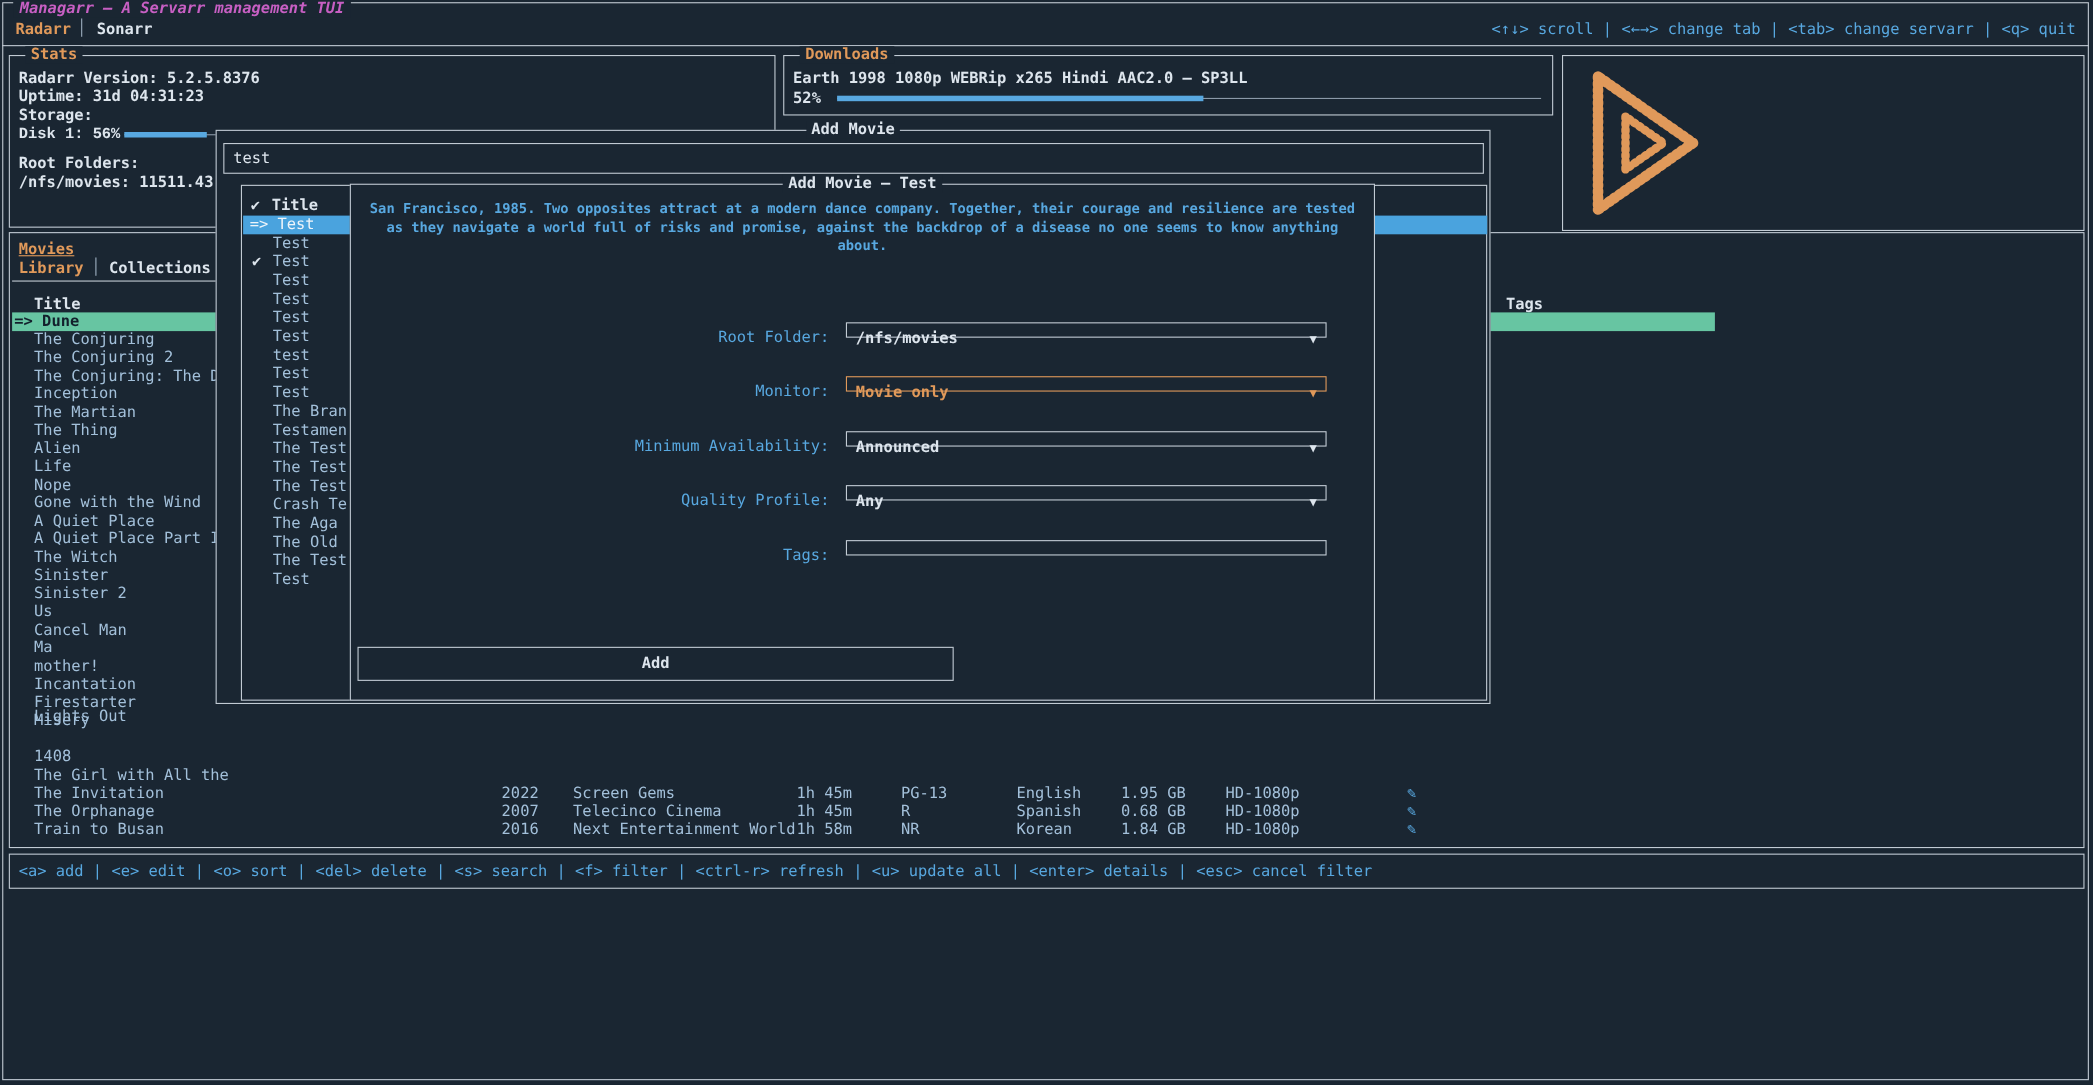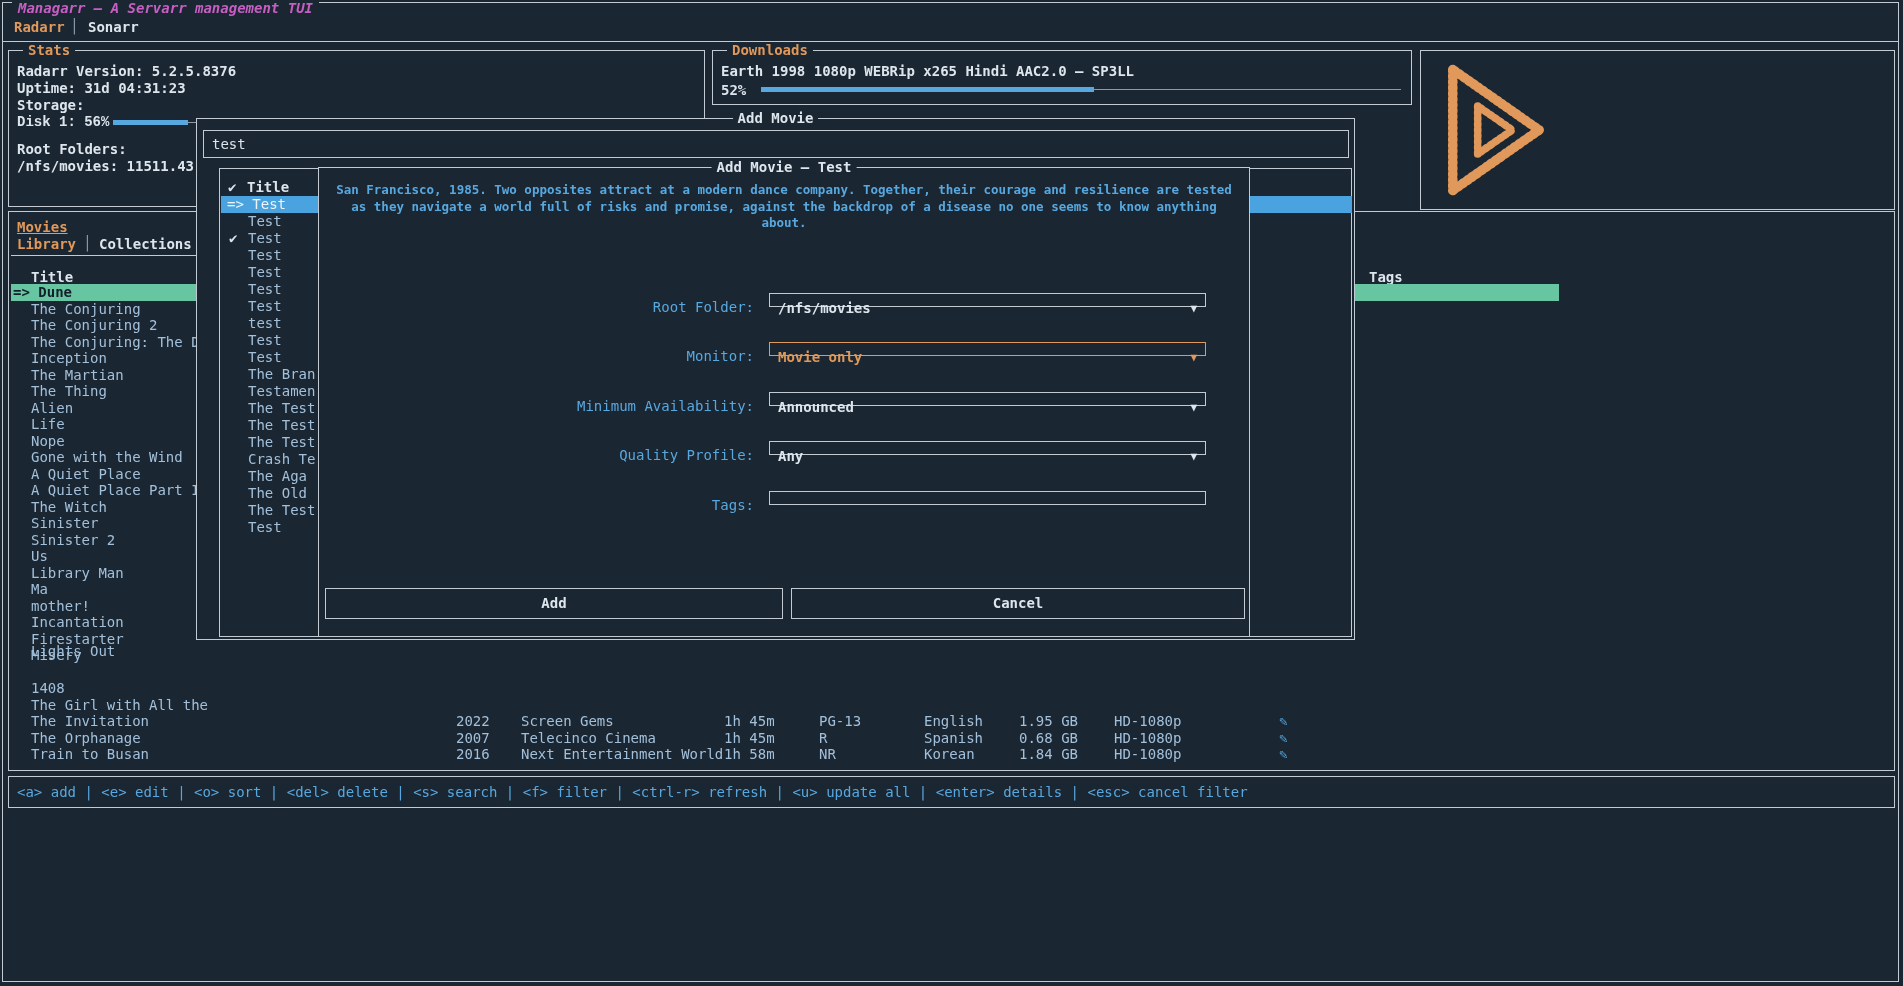--- a/index.html
+++ b/index.html
@@ -61,20 +61,21 @@
 <body>
 
 <div class="app">
 
   <div class="frame" style="left:2px;top:2px;width:1897px;height:980px;"></div>
 
   <span class="abs bold" style="left:12px;top:0;background:var(--bg);padding:0 6px;color:var(--magenta);font-style:italic;">Managarr — A Servarr management TUI</span>
   <span class="abs bold orange" style="left:14px;top:19px;">Radarr</span>
   <span class="abs sepbar" style="left:70px;top:18px;">│</span>
   <span class="abs bold" style="left:88px;top:19px;">Sonarr</span>
+  <span class="abs blue" style="right:16px;top:19px;">&lt;↑↓&gt; scroll | &lt;←→&gt; change tab | &lt;tab&gt; change servarr | &lt;q&gt; quit</span>
   <div class="hline" style="left:2px;top:41px;width:1897px;"></div>
 
   <div class="panel" id="stats" style="left:8px;top:50px;width:697px;height:157px;">
     <span class="panel-title">Stats</span>
     <span class="abs bold" style="left:8px;top:12px;">Radarr Version: 5.2.5.8376</span>
     <span class="abs bold" style="left:8px;top:29px;">Uptime: 31d 04:31:23</span>
     <span class="abs bold" style="left:8px;top:46px;">Storage:</span>
     <span class="abs bold" style="left:8px;top:63px;font-family:Liberation Mono, monospace;">Disk 1: 56%</span>
     <div class="gauge" style="left:104px;top:69px;width:134px;">
       <div class="gauge-line"></div>
@@ -158,21 +159,21 @@
         <div class="mrow" style="top: 303px;">
           <span class="mtitle">Sinister</span>
         </div>
         <div class="mrow" style="top: 319.5px;">
           <span class="mtitle">Sinister 2</span>
         </div>
         <div class="mrow" style="top: 336px;">
           <span class="mtitle">Us</span>
         </div>
         <div class="mrow" style="top: 352.5px;">
-          <span class="mtitle">Library Man</span>
+          <span class="mtitle">Cancel Man</span>
         </div>
         <div class="mrow" style="top: 369px;">
           <span class="mtitle">Ma</span>
         </div>
         <div class="mrow" style="top: 385.5px;">
           <span class="mtitle">mother!</span>
         </div>
         <div class="mrow" style="top: 402px;">
           <span class="mtitle">Incantation</span>
         </div>
@@ -324,22 +325,21 @@
         <div class="ff-label" style="top: 279px;">Quality Profile:</div>
         <div class="ff-control" style="top: 273px;">
           <span class="ff-value">Any</span>
           <span class="ff-arrow">▼</span>
         </div>
         <div class="ff-label" style="top: 329px;">Tags:</div>
         <div class="ff-control" style="top: 323px;">
           <span class="ff-value"></span>
         </div>
       </div>
-    <div class="btn" style="left:6px;width:458px;">Add</div>
-    <div class="btn" style="left:472px;width:454px;">Cancel</div>
+    <div class="btn" style="left:6px;width:542px;">Add</div>
   </div>
 
 
   <div class="panel" id="footerbar" style="left:8px;top:776px;width:1887px;height:32px;">
     <span class="abs blue" style="left:8px;top:7px;">&lt;a&gt; add | &lt;e&gt; edit | &lt;o&gt; sort | &lt;del&gt; delete | &lt;s&gt; search | &lt;f&gt; filter | &lt;ctrl-r&gt; refresh | &lt;u&gt; update all | &lt;enter&gt; details | &lt;esc&gt; cancel filter</span>
   </div>
 
 </div>
 
 </body></html>

